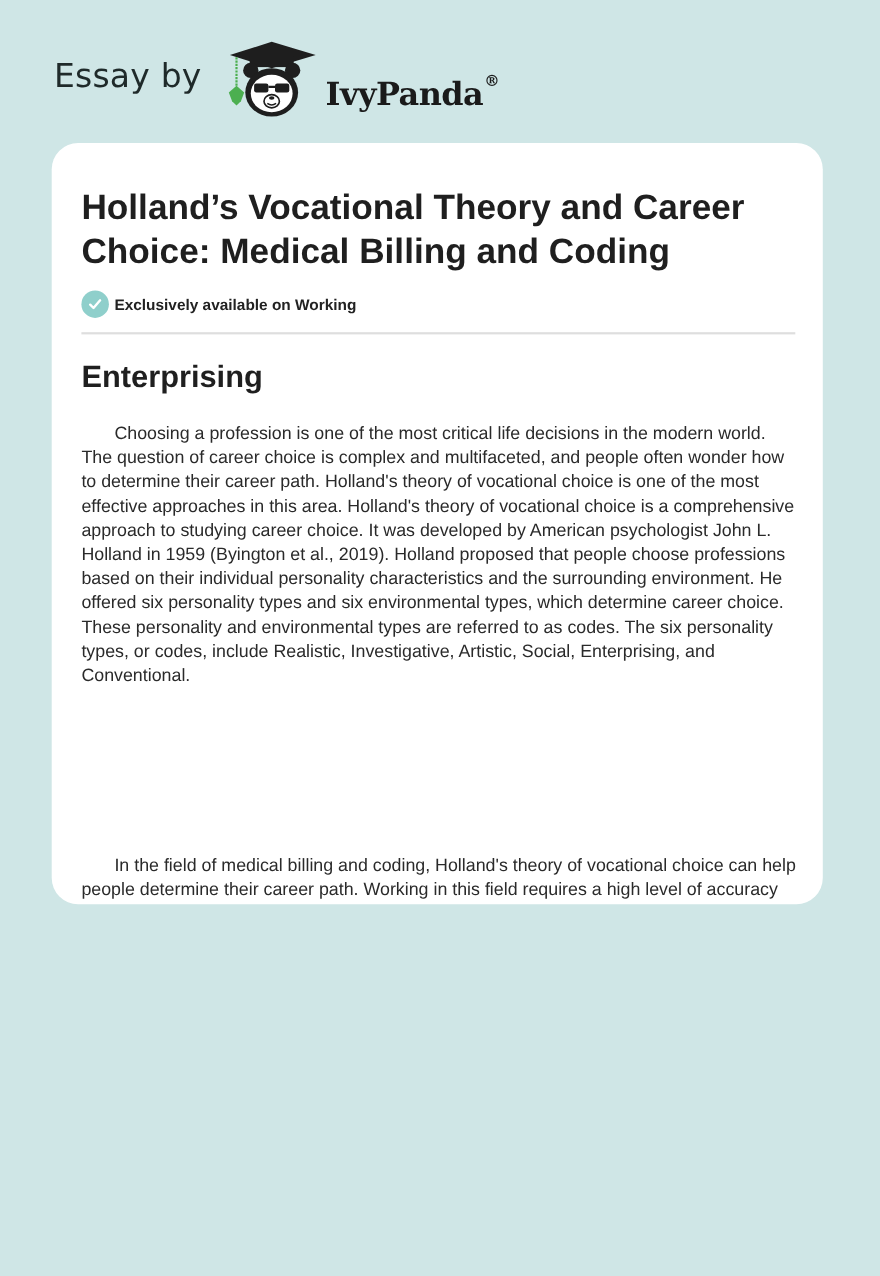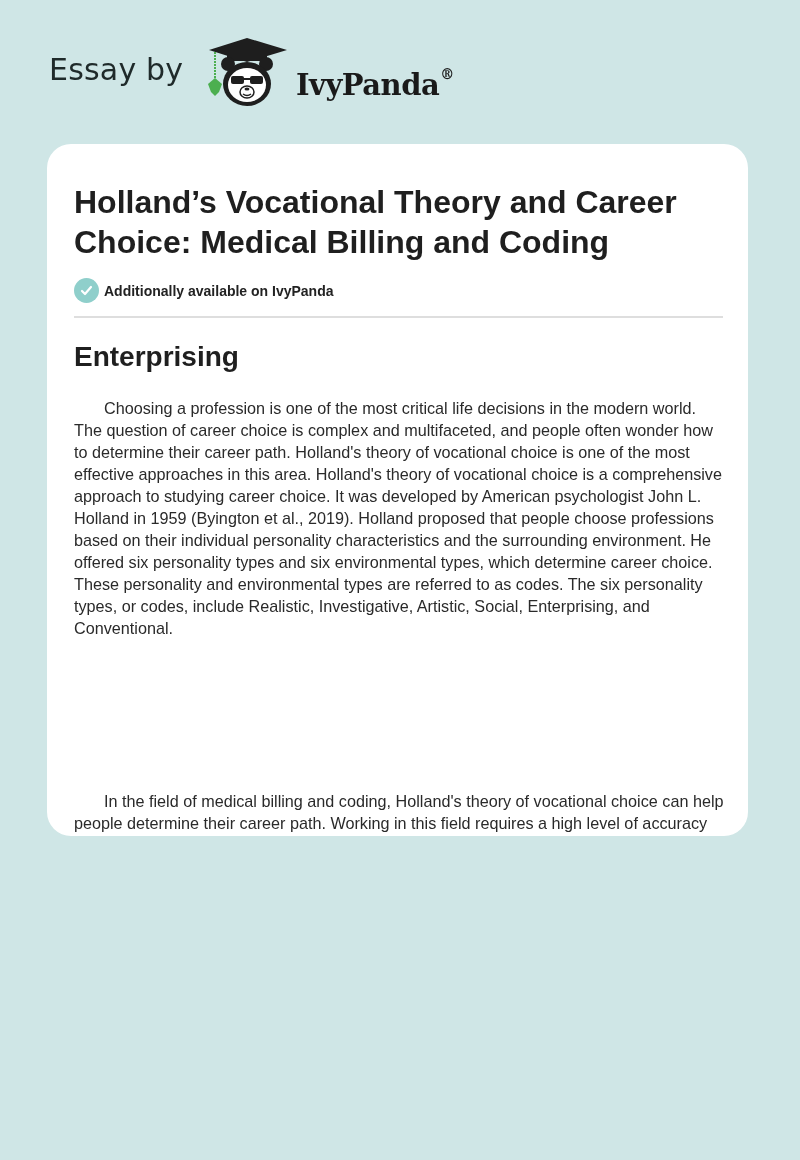--- a/index.html
+++ b/index.html
@@ -44,21 +44,21 @@
     }
     .brand sup {
       font-size: 14px;
       vertical-align: top;
       position: relative;
       top: -2px;
       margin-left: 1px;
     }
     .card {
       position: absolute;
-      left: 47px; top: 144px;
+      left: 47px; top: 130px;
       width: 701px; height: 692px;
       background: #ffffff;
       border-radius: 24px;
       overflow: hidden;
     }
     .title {
       position: absolute;
       left: 27px; top: 38px;
       width: 660px;
       font-size: 32px;
@@ -144,21 +144,21 @@
 
 <div class="card">
   <h1 class="title">Holland’s Vocational Theory and Career Choice: Medical Billing and Coding</h1>
 
   <div class="exclusive">
     <span class="check-icon">
       <svg width="13" height="13" viewBox="0 0 13 13">
         <path d="M2,7 L5,10 L11,3" stroke="#ffffff" stroke-width="2.2" fill="none" stroke-linecap="round" stroke-linejoin="round"></path>
       </svg>
     </span>
-    <span class="exclusive-label">Additionally available on IvyPanda</span>
+    <span class="exclusive-label">Exclusively available on Working</span>
   </div>
 
   <div class="divider"></div>
 
   <h2 class="h2" style="top:193px;">Enterprising</h2>
   <p class="para" style="top:253px;">Choosing a profession is one of the most critical life decisions in the modern world. The question of career choice is complex and multifaceted, and people often wonder how to determine their career path. Holland's theory of vocational choice is one of the most effective approaches in this area.  Holland's theory of vocational choice is a comprehensive approach to studying career choice. It was developed by American psychologist John L. Holland in 1959 (Byington et al., 2019). Holland proposed that people choose professions based on their individual personality characteristics and the surrounding environment. He offered six personality types and six environmental types, which determine career choice. These personality and environmental types are referred to as codes. The six personality types, or codes, include Realistic, Investigative, Artistic, Social, Enterprising, and Conventional.</p>
 
   <p class="para" style="top:646px;">In the field of medical billing and coding, Holland's theory of vocational choice can help people determine their career path. Working in this field requires a high level of accuracy and attention to detail, which corresponds to the Realistic code. Additionally, teamwork is essential in this field, as reflected in the Social Code. Furthermore, the Conventional code is vital as this field has strict sets of rules and standards that must be followed. According to Holland's theory, individuals with Realistic and Conventional personality codes may be more likely to prefer a career in medical billing and coding (Byington et al., 2019). These individuals typically possess good organizational skills and like working with data and information. They may also have an interest in technology, as modern medical coding and payment systems require a high degree of computer literacy. Holland's theory also helps explain the career choice in this field, in that individuals selecting medical billing and coding may be inclined to work in</p>
 </div>
 

